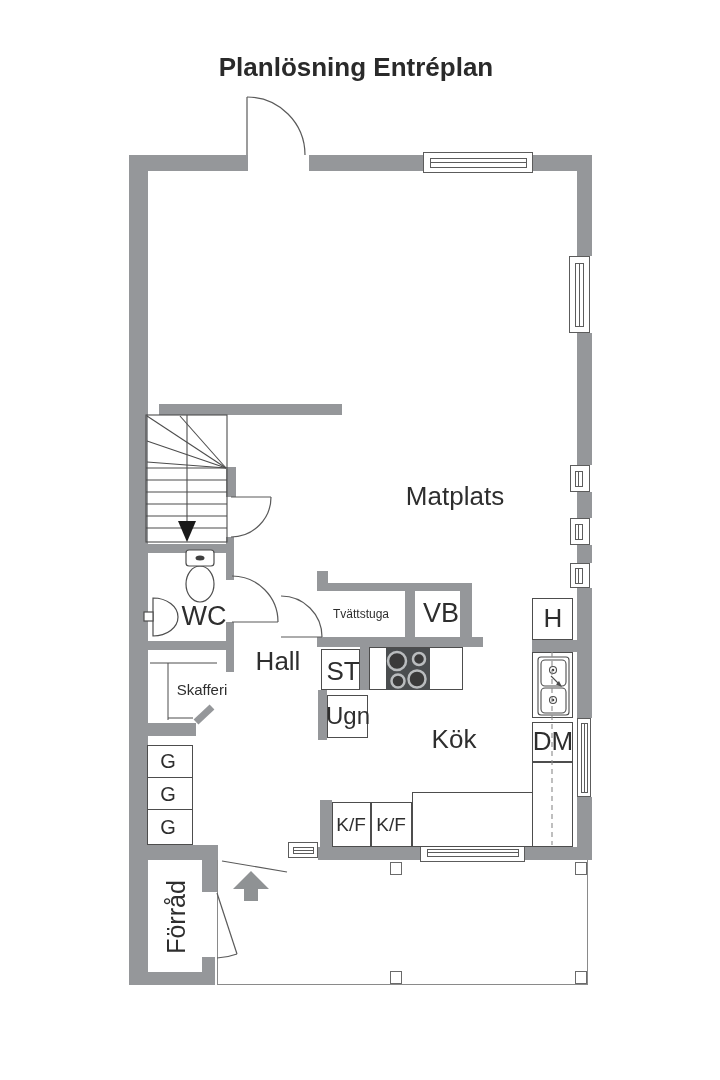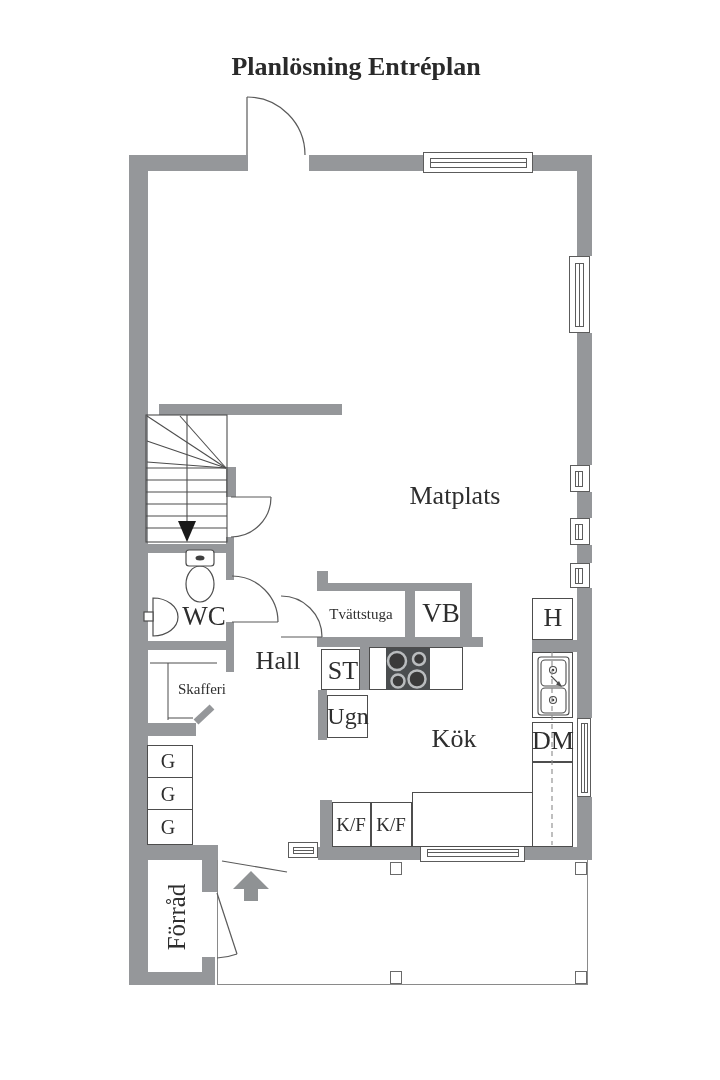--- a/index.html
+++ b/index.html
@@ -1,17 +1,17 @@
 <!DOCTYPE html>
 <html style="--wall: #95979a; --stove: #4a4d4f; --text: #2e2e2e;"><head>
 <meta charset="utf-8">
 <style>
   html,body{margin:0;padding:0;background:#fff;}
   #plan{position:relative;width:720px;height:1080px;background:#fff;overflow:hidden;
-        font-family:Liberation Serif, serif;}
+        font-family:Liberation Sans, sans-serif;}
   .w{position:absolute;background:var(--wall,#95979a);}
   .fbox{position:absolute;background:#fff;border:1px solid #4d4d4d;box-sizing:border-box;}
   .win{position:absolute;background:#fff;border:1px solid #5c5c5c;box-sizing:border-box;}
   .band{position:absolute;background:#fff;border:1px solid #5c5c5c;box-sizing:border-box;}
   .mid{position:absolute;background:#5c5c5c;}
   .tline{position:absolute;background:#8a8a8a;}
   .post{position:absolute;background:#fff;border:1px solid #6a6a6a;box-sizing:border-box;}
   .stove{position:absolute;background:var(--stove,#4a4d4f);}
   .lbl{position:absolute;color:var(--text,#2e2e2e);white-space:nowrap;
        transform:translate(-50%,-50%);line-height:1;}
@@ -190,21 +190,21 @@
 
     <polygon points="233,889 251,871 269,889 258,889 258,901 244,901 244,889" fill="#8f9294" stroke="none"></polygon>
   </svg>
 
   <div id="title" style="left:356px;top:67px;font-size:26px">Planlösning Entréplan</div>
 
   <div class="lbl" style="left:455px;top:496px;font-size:26px">Matplats</div>
   <div class="lbl" style="left:454px;top:739px;font-size:26px">Kök</div>
   <div class="lbl" style="left:278px;top:661px;font-size:26px">Hall</div>
   <div class="lbl" style="left:204px;top:616px;font-size:27px">WC</div>
-  <div class="lbl" style="left:361px;top:614px;font-size:15px">Tvättstuga</div>
+  <div class="lbl" style="left:361px;top:614px;font-size:12px">Tvättstuga</div>
   <div class="lbl" style="left:441px;top:613px;font-size:27px">VB</div>
   <div class="lbl" style="left:343px;top:671px;font-size:26px">ST</div>
   <div class="lbl" style="left:348px;top:716px;font-size:24px">Ugn</div>
   <div class="lbl" style="left:202px;top:689px;font-size:15px">Skafferi</div>
   <div class="lbl" style="left:168px;top:761px;font-size:20px">G</div>
   <div class="lbl" style="left:168px;top:794px;font-size:20px">G</div>
   <div class="lbl" style="left:168px;top:827px;font-size:20px">G</div>
   <div class="lbl" style="left:351px;top:824px;font-size:19px">K/F</div>
   <div class="lbl" style="left:391px;top:824px;font-size:19px">K/F</div>
   <div class="lbl" style="left:553px;top:618px;font-size:26px">H</div>

